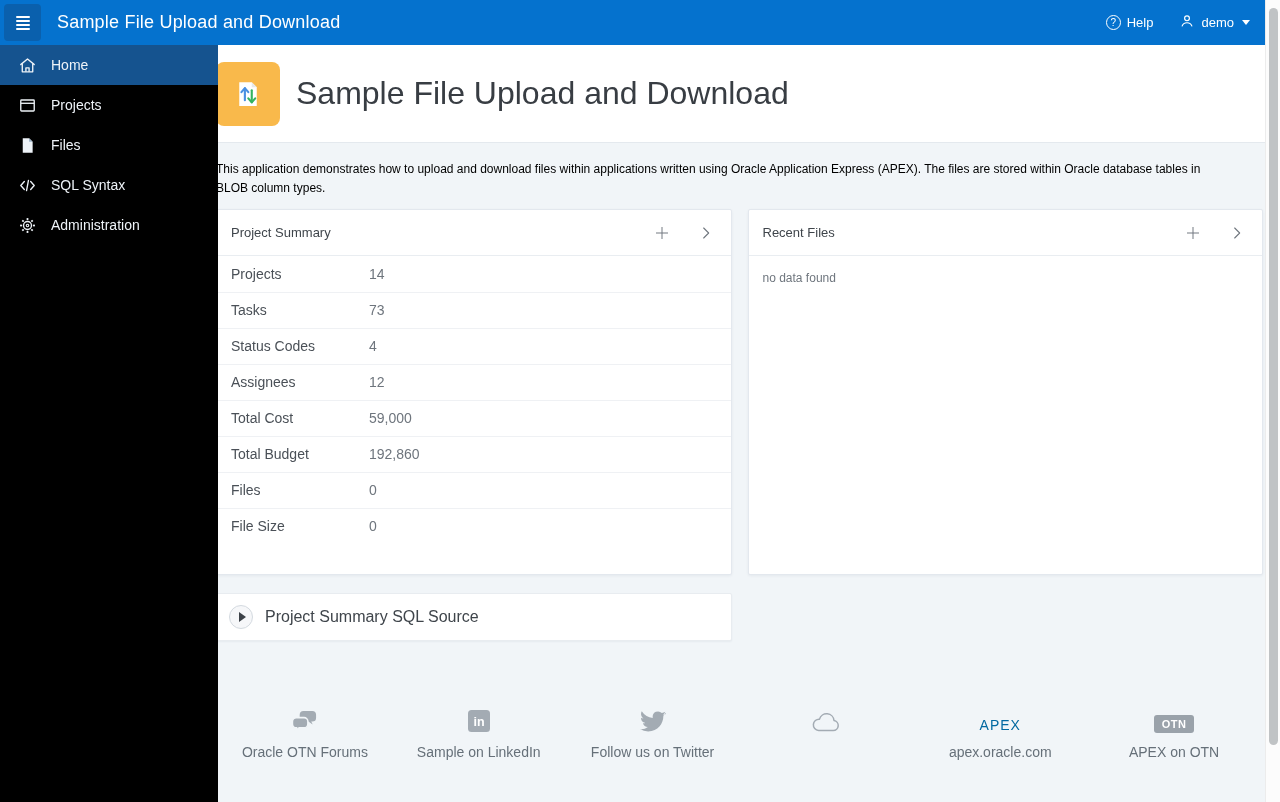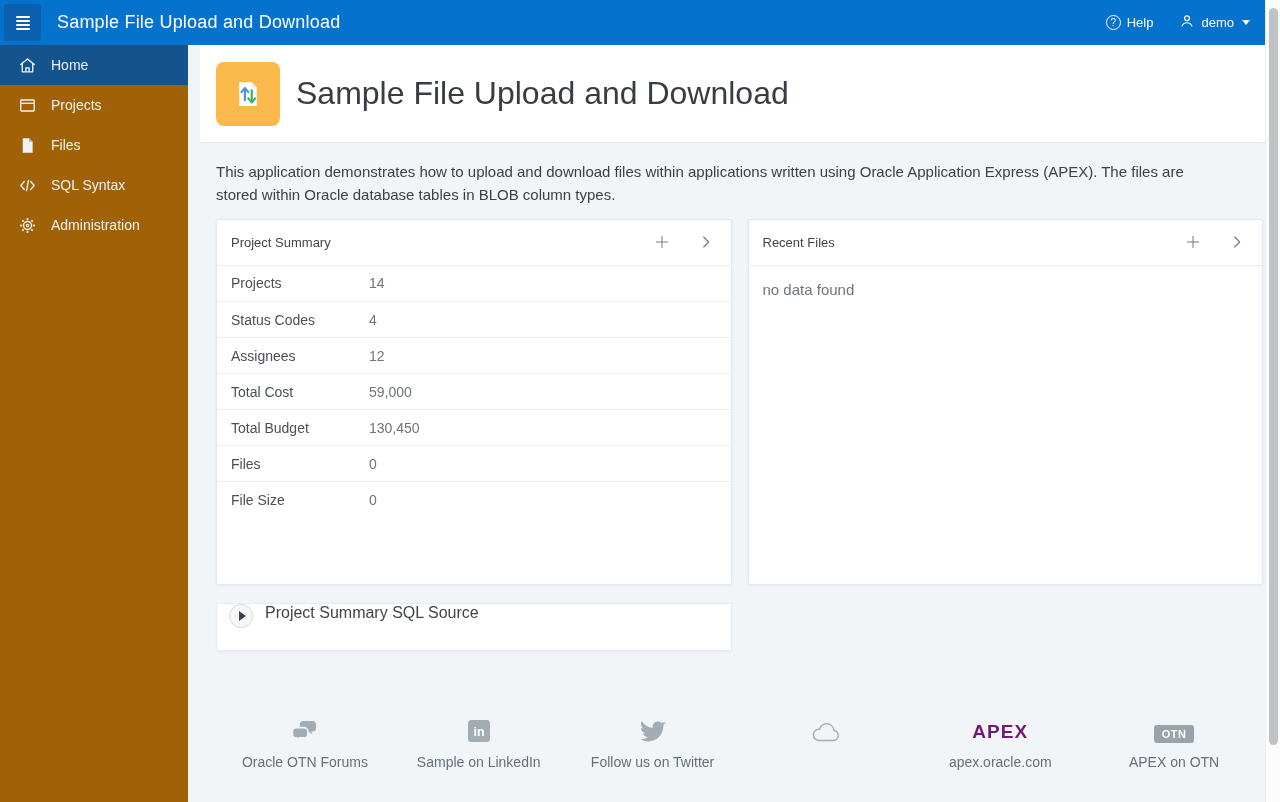--- a/index.html
+++ b/index.html
@@ -16,73 +16,73 @@
   .hamburger-bars span { display:block; width:14px; height:2px; background:#fff; border-radius:1px; }
   .app-title { color:#fff; font-size:18px; font-weight:400; margin-left:16px; letter-spacing:.2px; }
   .header-right { margin-left:auto; display:flex; align-items:center; gap:26px; padding-right:30px; }
   .header-link { display:flex; align-items:center; gap:6px; color:#fff; font-size:13px; cursor:pointer; }
   .help-circle { width:15px; height:15px; border:1.4px solid #fff; border-radius:50%;
     display:flex; align-items:center; justify-content:center; font-size:10px; line-height:1; }
   .caret-down { width:0; height:0; border-left:4px solid transparent; border-right:4px solid transparent;
     border-top:5px solid #fff; margin-left:2px; }
 
   
-  .sidebar { position:fixed; top:45px; left:0; bottom:0; width:188px; background:#a16207; z-index:20; }
+  .sidebar { position:fixed; top:45px; left:0; bottom:0; width:218px; background:#000000; z-index:20; }
   .nav-item { height:40px; display:flex; align-items:center; padding-left:17px;
     color:#eef3f8; font-size:14px; cursor:pointer; }
   .nav-item.active { background:#15538f; }
   .nav-item .nav-icon { width:20px; height:20px; margin-right:14px; display:flex;
     align-items:center; justify-content:center; flex:0 0 auto; }
   .nav-icon svg { display:block; }
 
   
   .main { position:absolute; top:45px; left:200px; width:1080px; }
   .page-header { background:#fff; border-bottom:1px solid #e4e9ee; height:98px;
     display:flex; align-items:center; padding-left:16px; }
   .page-icon { width:64px; height:64px; border-radius:8px; background:#f9b94b;
     display:flex; align-items:center; justify-content:center; flex:0 0 auto; }
   .page-title { font-size:32px; font-weight:400; color:#383d43; margin-left:16px; }
 
   .content { padding:17px 17px 0 16px; }
-  .page-desc { font-size:15px; color:#404040; line-height:1.55; max-width:1010px; }
+  .page-desc { font-size:12px; color:#000000; line-height:1.55; max-width:1010px; }
 
   .cards { display:grid; grid-template-columns:1fr 1fr; gap:16px; margin-top:12px; }
   .card { background:#fff; border:1px solid #e3e8ee; border-radius:2px;
     box-shadow:0 1px 3px rgba(20,40,70,.06); min-height:366px; }
   .card-header { height:46px; display:flex; align-items:center; padding:0 14px;
     border-bottom:1px solid #e9edf1; }
   .card-title { font-size:13px; color:#3f454b; }
   .card-actions { margin-left:auto; display:flex; align-items:center; gap:22px; }
   .card-action { width:22px; height:22px; display:flex; align-items:center; justify-content:center;
     cursor:pointer; color:#6f767e; }
 
   table.summary { width:100%; border-collapse:collapse; }
   table.summary td { height:36px; font-size:14px; border-bottom:1px solid #efF1f4; }
   table.summary tr:last-child td { border-bottom:none; }
   td.k { color:#4a5057; padding-left:14px; width:152px; }
   td.v { color:#6e757d; }
-  .empty-msg { font-size:15px; color:#6f767e; padding:15px 14px; }
+  .empty-msg { font-size:12px; color:#6f767e; padding:15px 14px; }
 
   .sql-row { display:grid; grid-template-columns:1fr 1fr; gap:16px; margin-top:18px; }
   .sql-bar { background:#fff; height:48px; border-radius:2px; border:1px solid #e8ecf0;
-    box-shadow:0 1px 2px rgba(20,40,70,.05); display:flex; align-items:flex-start; padding:0 12px; cursor:pointer; }
+    box-shadow:0 1px 2px rgba(20,40,70,.05); display:flex; align-items:center; padding:0 12px; cursor:pointer; }
   .play-circle { width:24px; height:24px; border-radius:50%; background:#f6f7f9;
     border:1px solid #d4dae0; display:flex; align-items:center; justify-content:center; flex:0 0 auto; }
   .play-tri { width:0; height:0; border-top:5px solid transparent; border-bottom:5px solid transparent;
     border-left:7px solid #3c4248; margin-left:2px; }
   .sql-label { font-size:16px; color:#3f454b; margin-left:12px; }
 
   
   .footer { margin-top:66px; display:grid; grid-template-columns:repeat(6,1fr);
     padding:0 2px 26px 2px; }
   .footer-item { display:flex; flex-direction:column; align-items:center; text-align:center;
     cursor:pointer; padding:0 10px; }
   .footer-icon { height:26px; display:flex; align-items:flex-end; justify-content:center; margin-bottom:9px; }
   .footer-label { font-size:14px; color:#667079; line-height:1.45; }
-  .apex-word { font-size:19px; color:#701a75; letter-spacing:1px; font-weight:700; }
+  .apex-word { font-size:14px; color:#0369a1; letter-spacing:1px; font-weight:400; }
   .otn-badge { background:#9aa2aa; color:#fff; font-size:11px; font-weight:700;
     padding:3px 8px; border-radius:3px; letter-spacing:.5px; }
 
   
   .scrollbar-track { position:fixed; top:0; right:0; bottom:0; width:15px;
     background:#fcfcfc; border-left:1px solid #ececec; z-index:40; }
   .scrollbar-thumb { position:absolute; top:8px; left:3px; width:9px; height:737px;
     background:#c0c3c5; border-radius:5px; }
 </style>
 </head>
@@ -220,34 +220,38 @@
             </span>
           </span>
         </div>
         <table class="summary">
           <tbody>
             <tr>
                 <td class="k">Projects</td>
                 <td class="v">14</td>
               </tr>
             <tr>
+                <td class="k">Tasks</td>
+                <td class="v">73</td>
+              </tr>
+            <tr>
                 <td class="k">Status Codes</td>
                 <td class="v">4</td>
               </tr>
             <tr>
                 <td class="k">Assignees</td>
                 <td class="v">12</td>
               </tr>
             <tr>
                 <td class="k">Total Cost</td>
                 <td class="v">59,000</td>
               </tr>
             <tr>
                 <td class="k">Total Budget</td>
-                <td class="v">130,450</td>
+                <td class="v">192,860</td>
               </tr>
             <tr>
                 <td class="k">Files</td>
                 <td class="v">0</td>
               </tr>
             <tr>
                 <td class="k">File Size</td>
                 <td class="v">0</td>
               </tr>
           </tbody>

